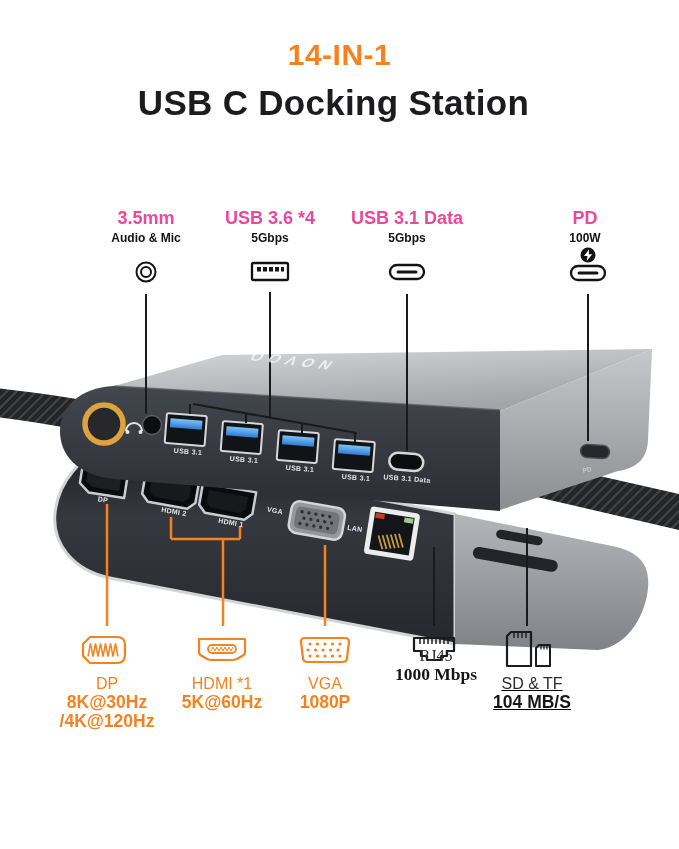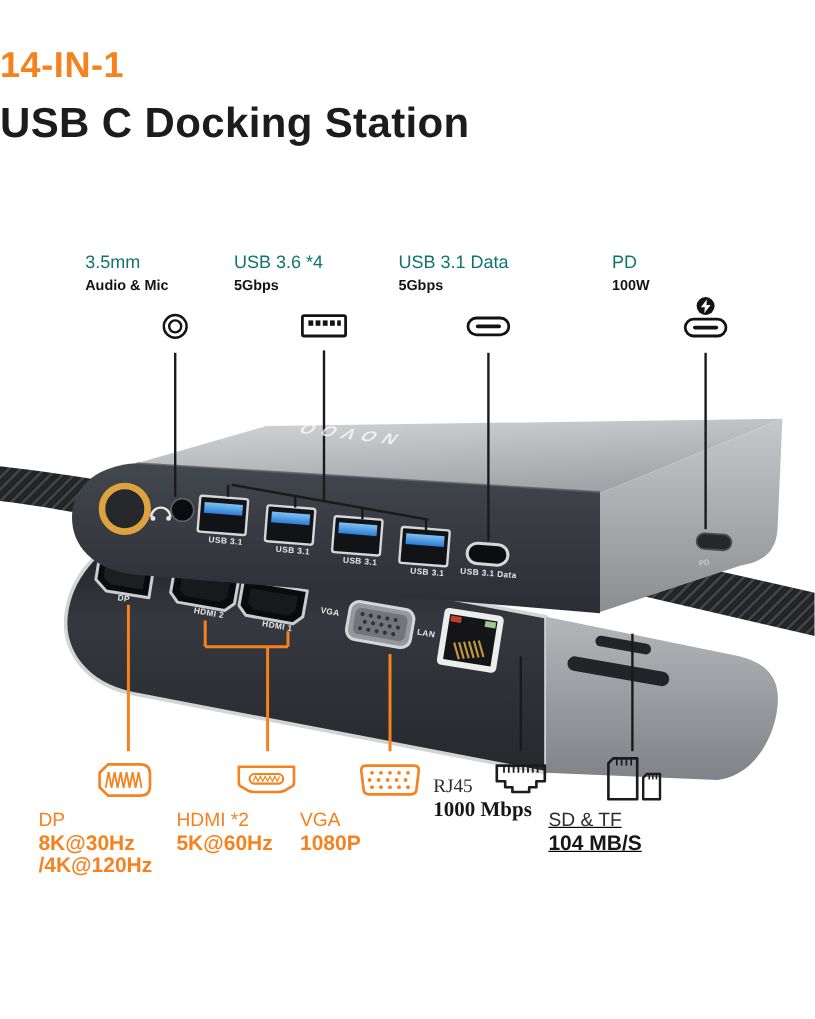--- a/index.html
+++ b/index.html
@@ -1,23 +1,23 @@
 <!DOCTYPE html>
 <html><head>
 <meta charset="utf-8">
 <style>
   html,body{margin:0;padding:0;background:#fff;}
   #canvas{position:relative;width:679px;height:849px;background:#ffffff;overflow:hidden;
           font-family:"Liberation Sans",sans-serif;}
   .abs{position:absolute;}
-  .ctr{}
+  .ctr{text-align:center;}
   #art{position:absolute;left:0;top:0;}
   .title1{left:0;right:0;top:38px;font-size:30px;font-weight:800;color:#F5821F;letter-spacing:.5px;}
   .title2{left:0;right:12px;top:72px;font-size:35px;font-weight:600;color:#1c1c1e;letter-spacing:.3px;margin-top:11px;}
-  .tc-l1{font-size:15px;font-weight:400;color:#0f766e;line-height:19px;}
+  .tc-l1{font-size:18px;font-weight:700;color:#ec4899;line-height:19px;}
   .tc-l2{font-size:12px;font-weight:700;color:#131315;line-height:21px;}
   .tc{width:150px;}
   .bc{width:150px;}
   .bc-l1{font-size:16px;font-weight:400;line-height:19px;}
   .bc-l2{font-size:17.5px;font-weight:700;line-height:19px;}
   .orange .bc-l1{color:#F5821F;}
   .orange .bc-l2{color:#F5821F;}
   .dark .bc-l1{color:#2c2c2e;}
   .dark .bc-l2{color:#161618;}
   .portlabel{position:absolute;color:#e4e5e7;font-size:7px;font-weight:700;letter-spacing:.3px;
@@ -307,21 +307,21 @@
         <line x1="48" y1="17" x2="48" y2="21.5"></line>
     </g>
   </svg>
 
   <div class="abs ctr bc orange" style="left:32px;top:674px;">
     <div class="bc-l1">DP</div>
     <div class="bc-l2">8K@30Hz</div>
     <div class="bc-l2">/4K@120Hz</div>
   </div>
   <div class="abs ctr bc orange" style="left:147px;top:674px;">
-    <div class="bc-l1">HDMI *2</div>
+    <div class="bc-l1">HDMI *1</div>
     <div class="bc-l2">5K@60Hz</div>
   </div>
   <div class="abs ctr bc orange" style="left:250px;top:674px;">
     <div class="bc-l1">VGA</div>
     <div class="bc-l2">1080P</div>
   </div>
   <div class="abs ctr bc dark" style="left:361px;top:646px;font-family:Liberation Serif, serif;">
     <div class="bc-l1">RJ45</div>
     <div class="bc-l2">1000 Mbps</div>
   </div>

